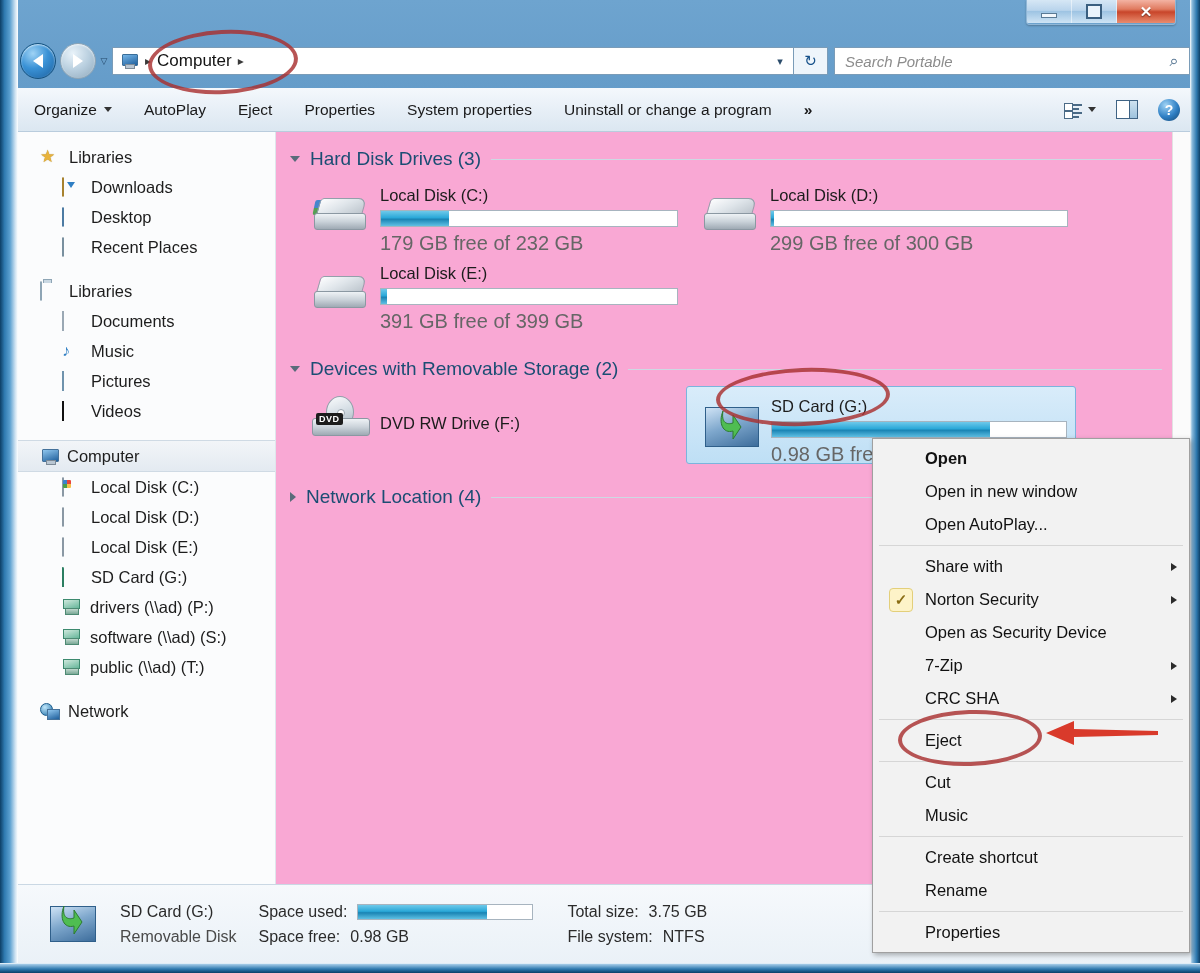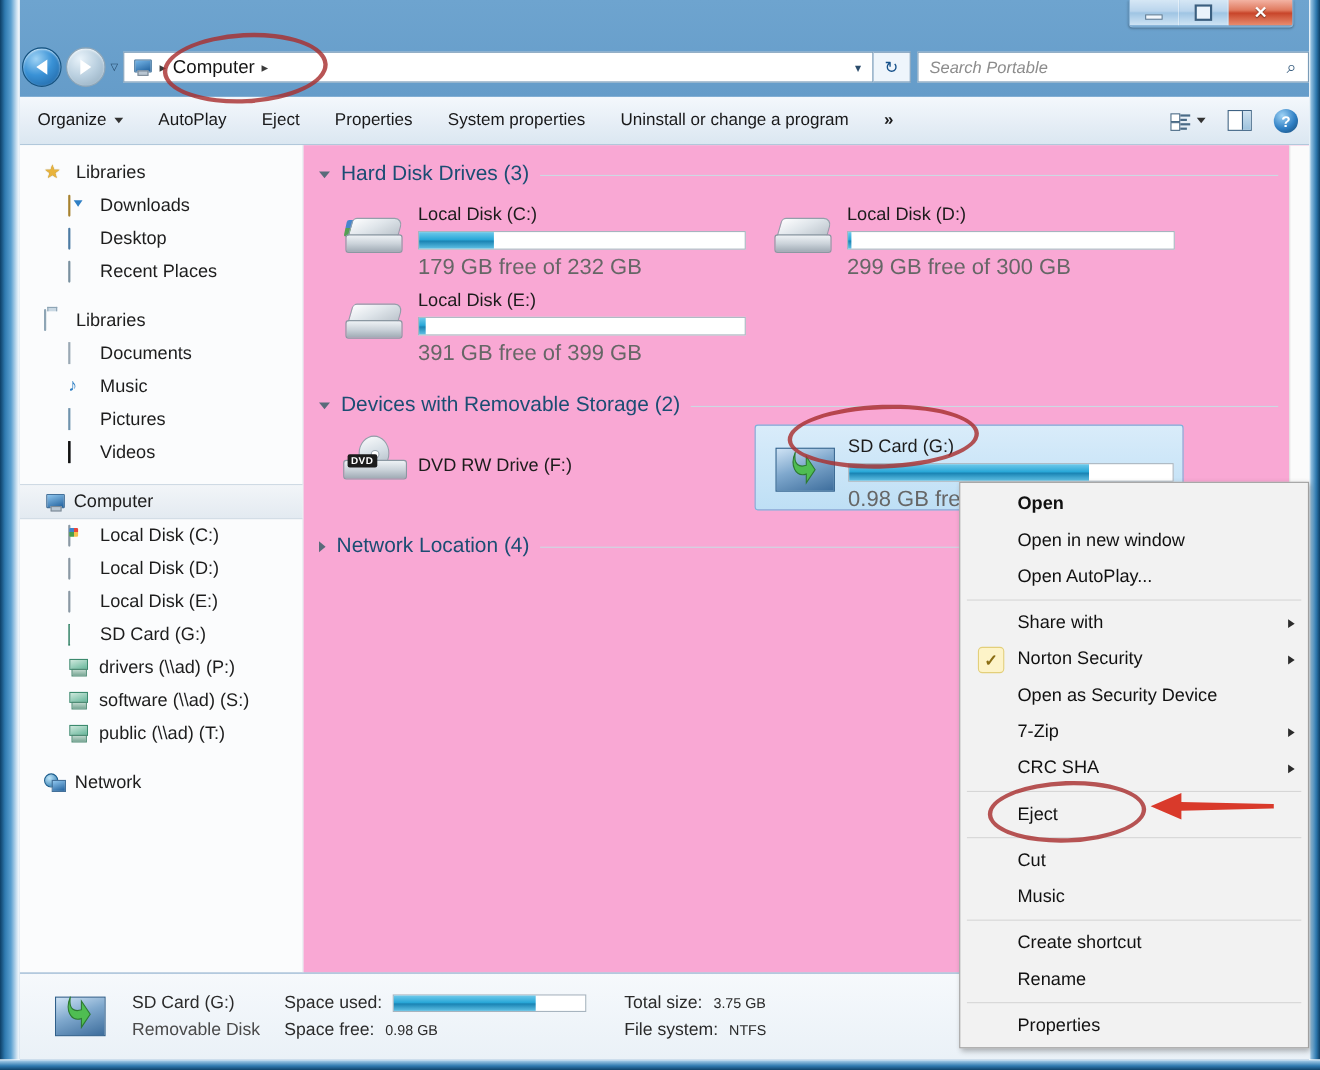--- a/index.html
+++ b/index.html
@@ -205,21 +205,21 @@
     color:#8a6d14;font-size:15px;font-weight:bold;}
 
   
   #statusbar{position:absolute;left:18px;top:884px;width:1172px;height:79px;
     background:linear-gradient(180deg,#f6f9fc 0%,#eaf1f7 100%);
     border-top:1px solid #cad8e4;display:flex;align-items:center;box-sizing:border-box;}
   #statusicon{width:52px;height:40px;margin-left:28px;position:relative;flex:none;}
   .statcol{margin-left:22px;display:flex;flex-direction:column;justify-content:center;gap:7px;}
   .statline{display:flex;align-items:center;gap:10px;}
   .statlabel{font-size:16px;color:#2b2b2b;white-space:nowrap;}
-  .statvalue{font-size:13px;color:#2b2b2b;white-space:nowrap;}
+  .statvalue{font-size:16px;color:#2b2b2b;white-space:nowrap;}
   .statbar{width:176px;height:16px;background:#fff;border:1px solid #a7b4bf;position:relative;box-sizing:border-box;}
 
   
   .annot{position:absolute;border:4px solid #a83030;border-radius:50%;z-index:60;pointer-events:none;opacity:.82;}
   #annot-crumb{left:148px;top:30px;width:142px;height:56px;transform:rotate(-3deg);}
   #annot-sd{left:716px;top:368px;width:166px;height:50px;transform:rotate(-2deg);}
   #annot-format{left:898px;top:710px;width:136px;height:48px;transform:rotate(-2deg);}
   #annot-arrow{position:absolute;left:1040px;top:718px;width:120px;height:30px;z-index:61;pointer-events:none;}
 
   

